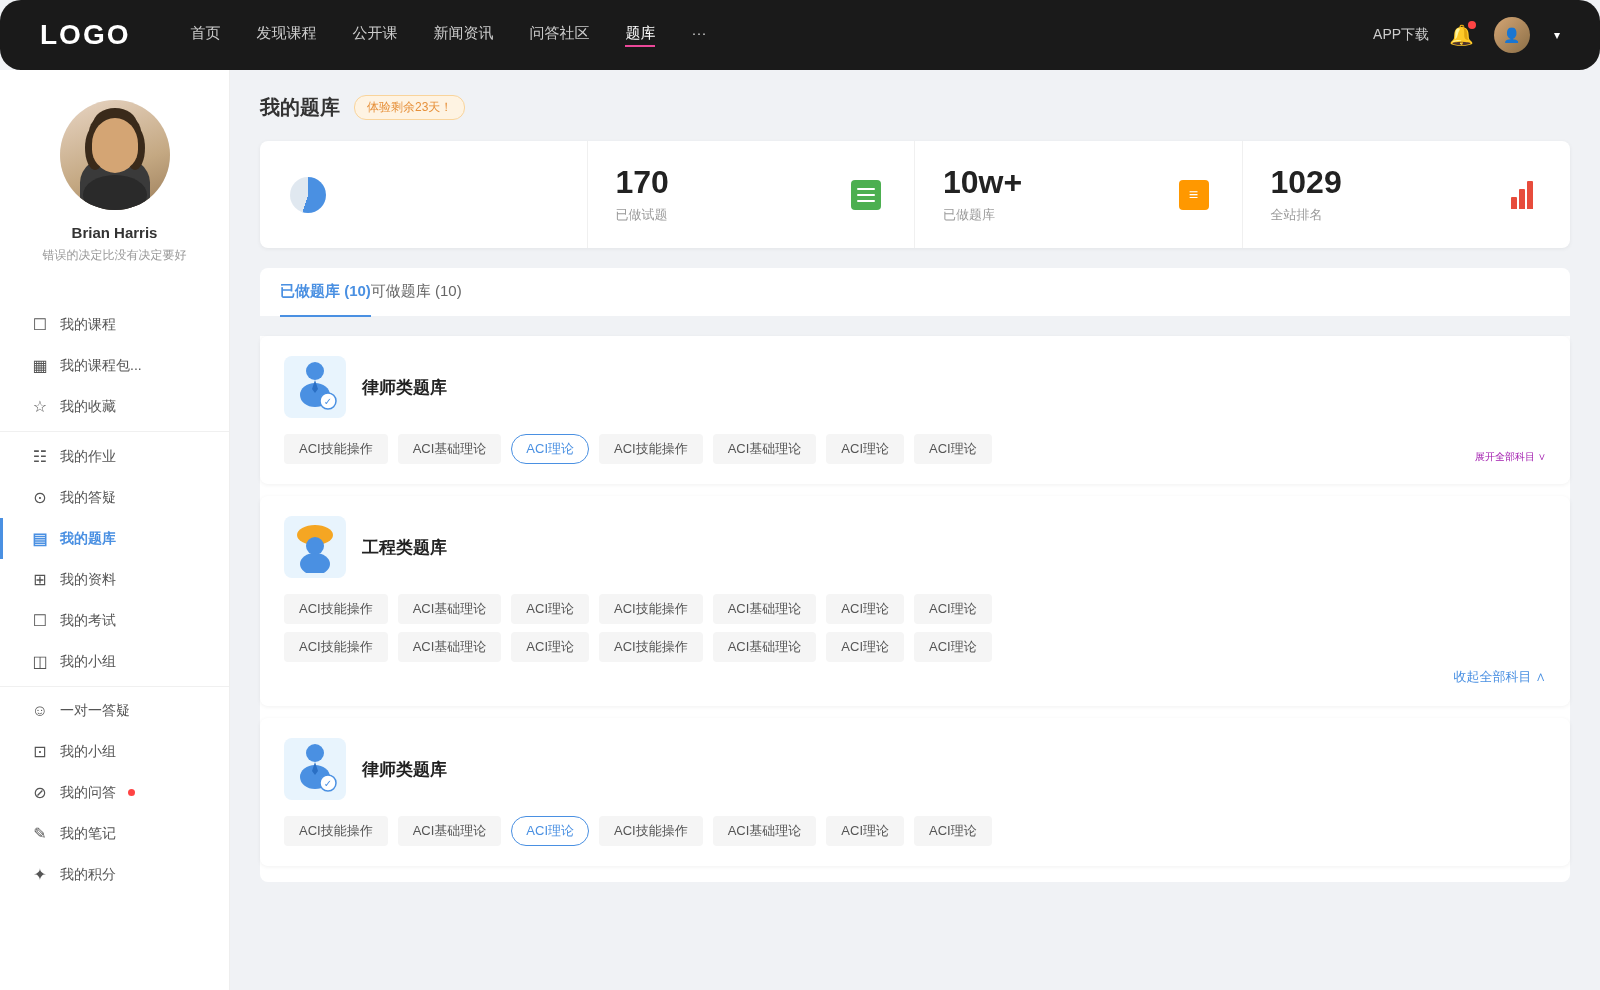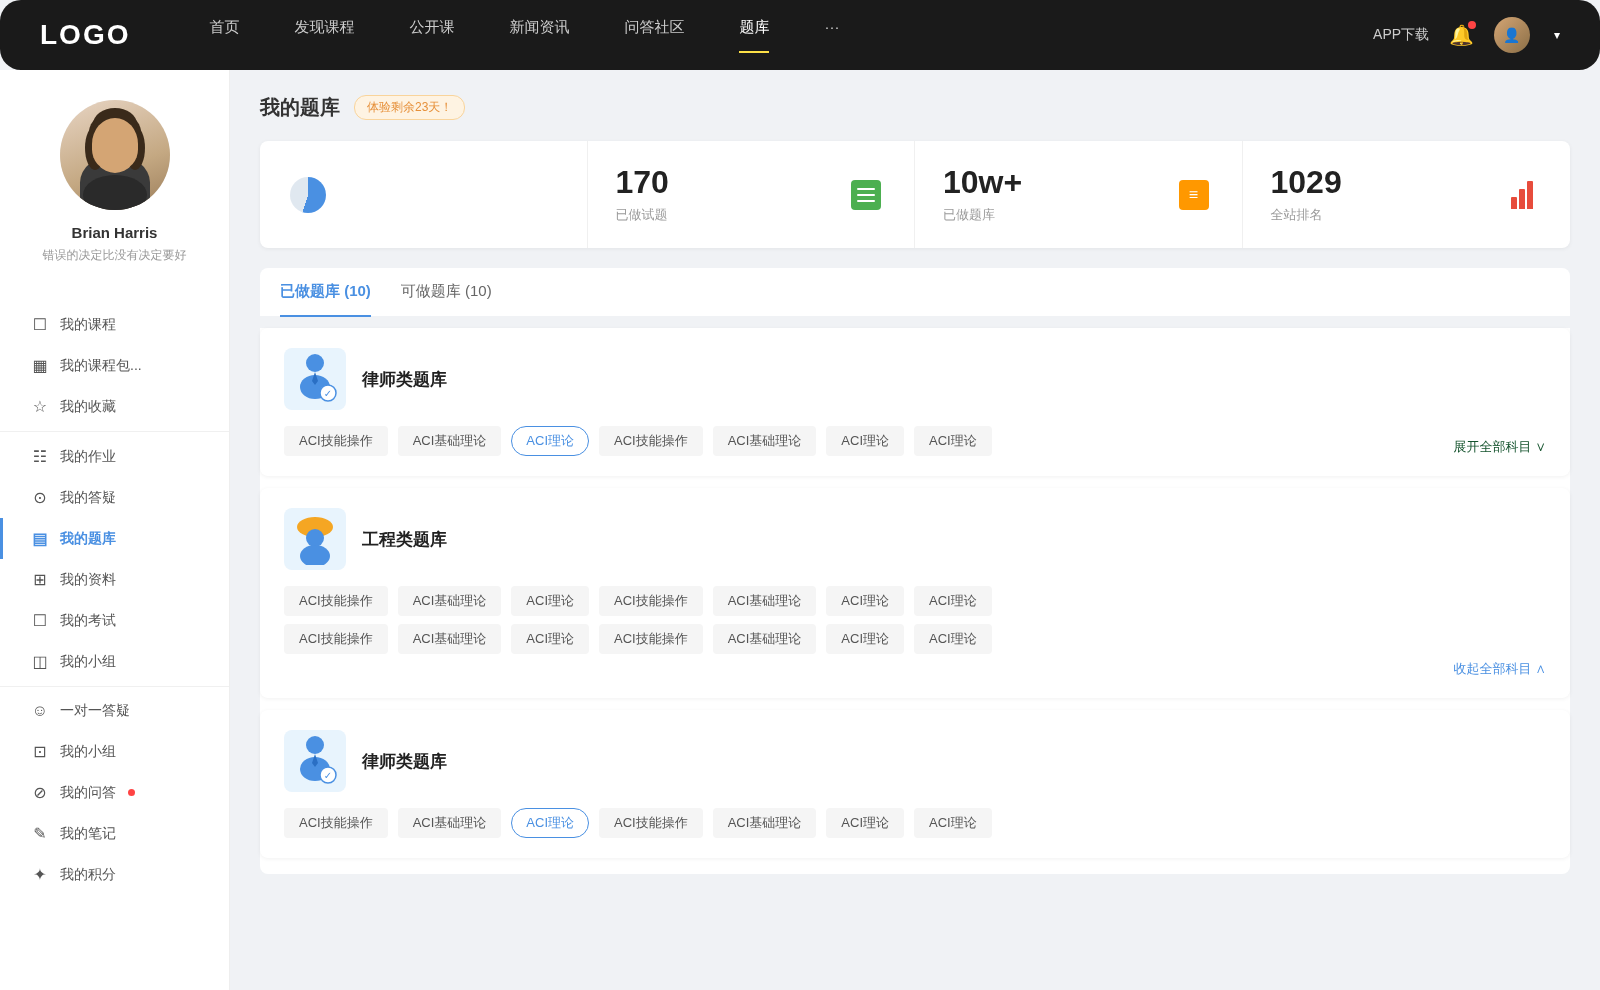--- a/index.html
+++ b/index.html
@@ -27,26 +27,25 @@
     .navbar-nav {
       display: flex;
       gap: 36px;
       flex: 1;
     }
     .navbar-nav a {
       color: #ccc;
       text-decoration: none;
       font-size: 15px;
       cursor: pointer;
-      margin-left: 19px;
     }
     .navbar-nav a.active {
       color: white;
-      border-bottom: 2px solid #fde047;
-      padding-bottom: 14px;
+      border-bottom: 2px solid #ec4899;
+      padding-bottom: 2px;
     }
     .navbar-right {
       display: flex;
       align-items: center;
       gap: 20px;
     }
     .navbar-download {
       color: #ccc;
       font-size: 14px;
       cursor: pointer;
@@ -253,22 +252,21 @@
     }
     .stat-icon {
       width: 40px; height: 40px;
       display: flex; align-items: center; justify-content: center;
       font-size: 22px;
     }
 
     
     .tabs-row {
       display: flex;
-      gap: 30px;
-      margin-bottom: 12px;
+      margin-bottom: 20px;
       background: white;
       padding: 0 20px;
       border-radius: 8px 8px 0 0;
     }
     .tab-item {
       padding: 14px 0;
       font-size: 15px;
       color: #666;
       cursor: pointer;
       border-bottom: 2px solid transparent;
@@ -314,22 +312,22 @@
       border: 1px solid transparent;
     }
     .qbank-tag.selected {
       background: white;
       border: 1.5px solid #4a90e2;
       color: #4a90e2;
       border-radius: 16px;
     }
     .qbank-expand {
       margin-left: auto;
-      color: #14532d;
-      font-size: 13px;
+      color: #a21caf;
+      font-size: 10px;
       cursor: pointer;
       white-space: nowrap;
       flex-shrink: 0;
     }
     .qbank-tags-row {
       display: flex;
       align-items: flex-end;
       gap: 10px;
       flex-wrap: wrap;
     }

